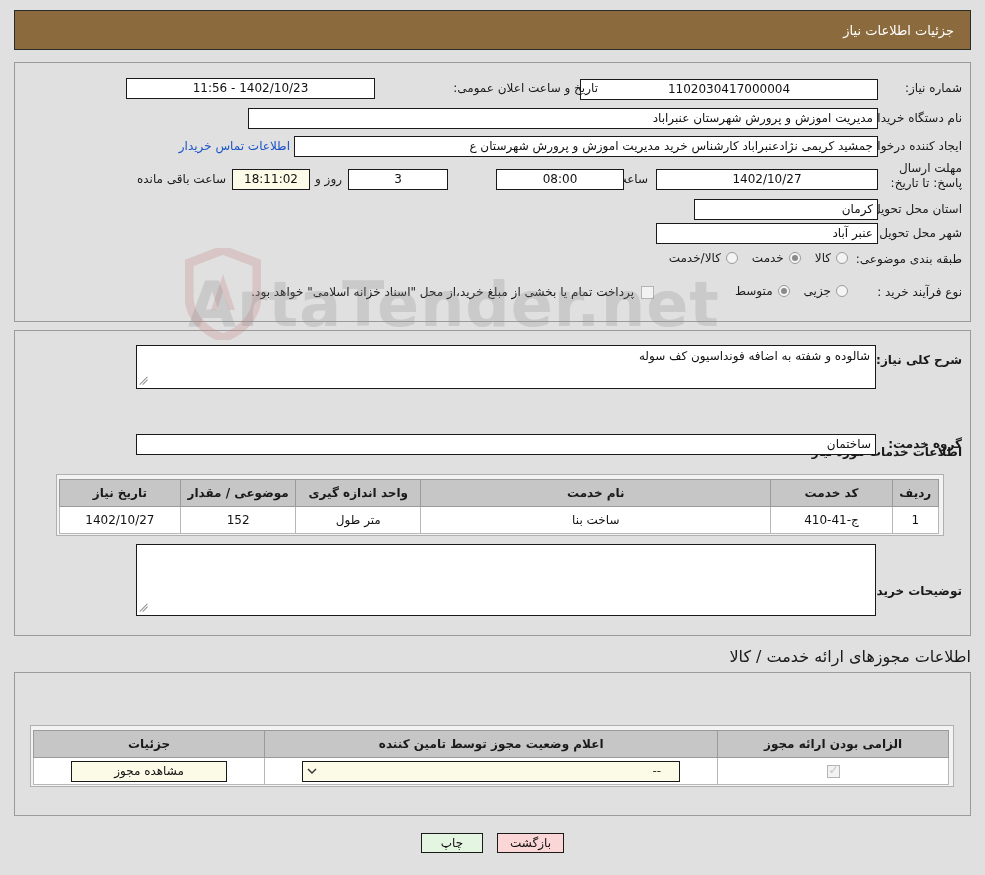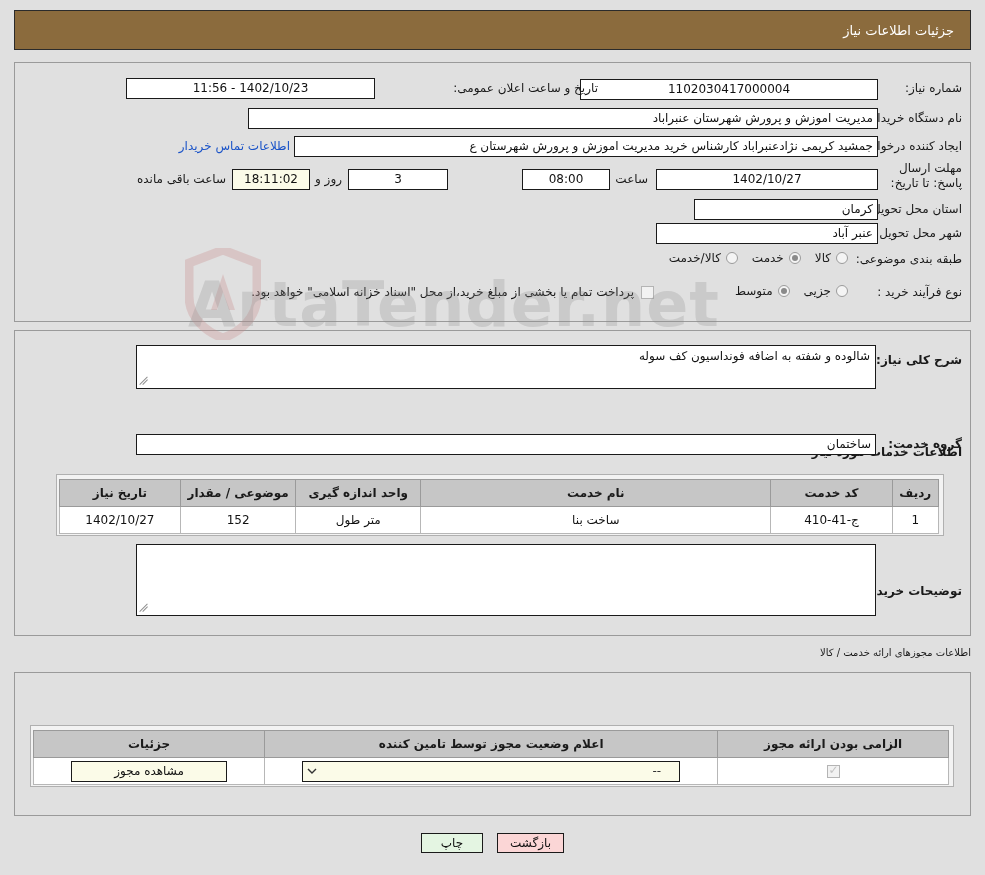--- a/index.html
+++ b/index.html
@@ -289,21 +289,21 @@
   .section-title {
     position: absolute;
     font-size: 12px;
     font-weight: bold;
     color: #1a1a1a;
     white-space: nowrap;
     margin-top: 46px;
   }
   .plain-note {
     position: absolute;
-    font-size: 10px;
+    font-size: 16px;
     color: #1a1a1a;
     white-space: nowrap;
   }
 </style>
 </head>
 <body>
 
 <div class="watermark">
   <svg class="wm-shield" viewBox="0 0 76 92" xmlns="http://www.w3.org/2000/svg">
     <path d="M38 2 L72 15 L72 48 C72 70 55 84 38 90 C21 84 4 70 4 48 L4 15 Z" fill="none" stroke="#c98a8a" stroke-width="9"></path>
@@ -336,21 +336,21 @@
     <span class="lbl">ایجاد کننده درخواست:</span>
   </div>
   <div class="fld right" style="position:absolute; right:92px; top:73px; width:584px;">جمشید کریمی نژادعنبراباد کارشناس خرید مدیریت اموزش و پرورش شهرستان ع</div>
   <a class="link" style="position:absolute; right:680px; top:76px;">اطلاعات تماس خریدار</a>
 
   <div class="row" style="right:8px; top:98px; display:block; width:80px; line-height:15px; white-space:normal;">
     <span class="lbl">مهلت ارسال پاسخ: تا تاریخ:</span>
   </div>
   <div class="fld center" style="position:absolute; right:92px; top:106px; width:222px;">1402/10/27</div>
   <span class="lbl" style="position:absolute; right:322px; top:109px;">ساعت</span>
-  <div class="fld center" style="position:absolute; right:360px; top:106px; width:88px;">08:00</div>
+  <div class="fld center" style="position:absolute; right:346px; top:106px; width:128px;">08:00</div>
   <div class="fld center" style="position:absolute; right:522px; top:106px; width:100px;">3</div>
   <span class="lbl" style="position:absolute; right:628px; top:109px;">روز و</span>
   <div class="fld cream center" style="position:absolute; right:660px; top:106px; width:78px;">18:11:02</div>
   <span class="lbl" style="position:absolute; right:744px; top:109px;">ساعت باقی مانده</span>
 
   <div class="row" style="right:8px; top:139px;">
     <span class="lbl">استان محل تحویل:</span>
   </div>
   <div class="fld right" style="position:absolute; right:92px; top:136px; width:184px;">کرمان</div>
 

